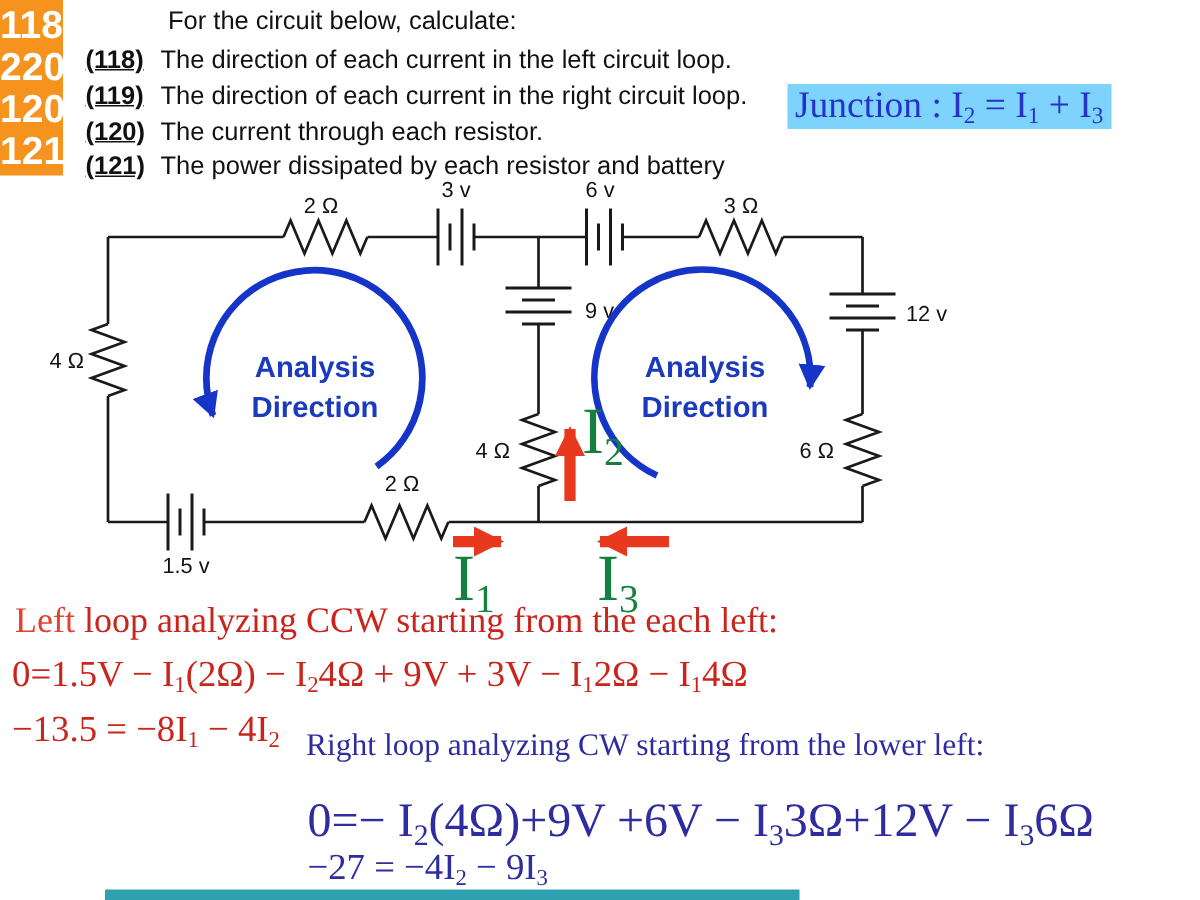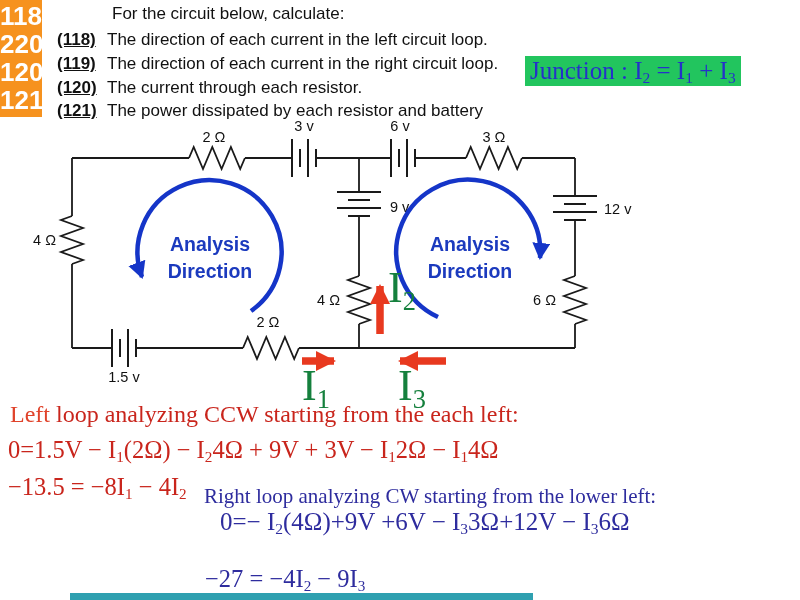--- a/index.html
+++ b/index.html
@@ -19,34 +19,34 @@
 
   
   .intro { left:112px; top:4px; font-size:17px; white-space:nowrap; }
   .pitem { left:57px; font-size:17px; white-space:nowrap; }
   .pnum  { display:inline-block; min-width:50px; font-weight:bold;text-decoration:underline; }
 
   
   .junction {
     left:525px; top:56px; font-family:"Liberation Serif", serif;
     font-size:25px; color:#2531c9; white-space:nowrap;
-    background:#22c55e; padding:1px 5px;
+    background:#7dd3fc; padding:1px 5px;
   }
 
   
   .eq { font-family:"Liberation Serif", serif; white-space:nowrap; }
   sub { font-size:62%; vertical-align:baseline; position:relative; top:0.28em; line-height:0; }
   .red   { color:#C9251C; }
   .redhw { color:#E0432B; margin-right:6px; }
   .indigo{ color:#2e2c9e; }
   .red-heading { left:10px;  top:401px; font-size:24px; }
   .red-eq1     { left:8px;   top:436px; font-size:24.5px; }
   .red-eq2     { left:8px;   top:473px; font-size:24.5px; }
   .blue-heading{ left:204px; top:484px; font-size:21px;text-align:center; }
-  .blue-eq1    { left:205px; top:508px; font-size:25px;margin-left:15px; }
+  .blue-eq1    { left:205px; top:528px; font-size:32px; }
   .blue-eq2    { left:205px; top:565px; font-size:24.5px; }
 
   
   .ilabel {
     font-family:"Liberation Serif", serif; color:#15803d;
     font-size:44px; line-height:1; white-space:nowrap;
   }
   .ilabel sub { font-size:60%; top:0.32em; }
 
   

